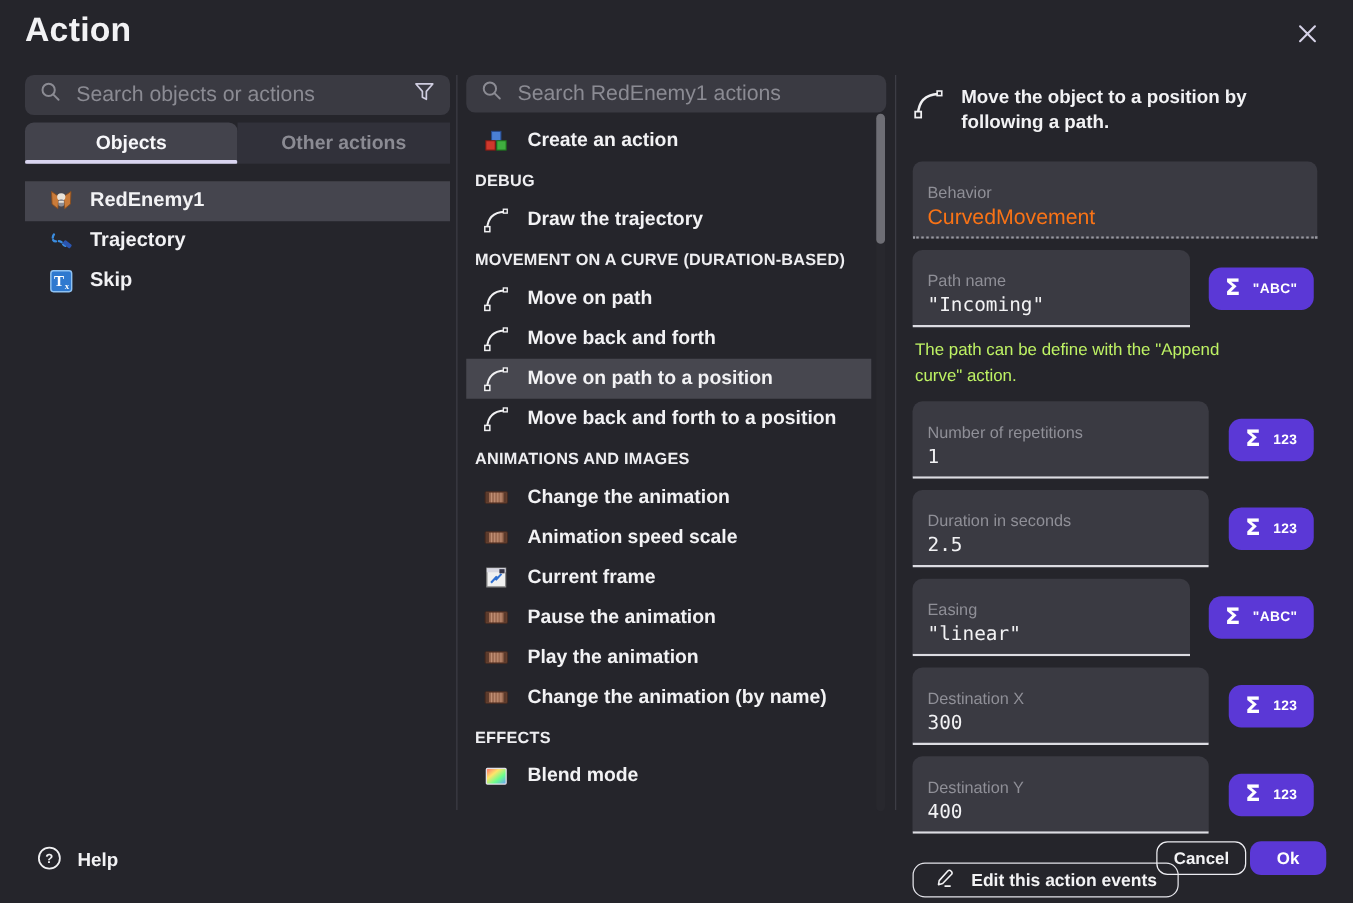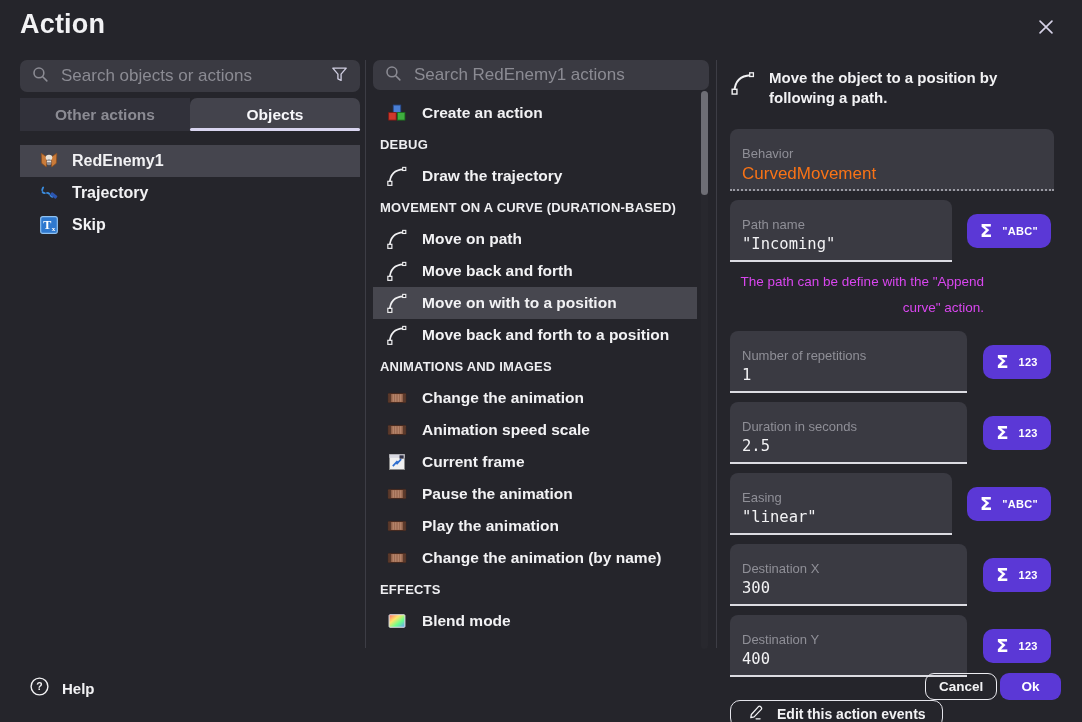--- a/index.html
+++ b/index.html
@@ -55,21 +55,21 @@
   .field.num { width:237px; }
   .field.disabled { border-bottom:2px dotted #9a9aa2; cursor:default; }
   .field-label { font-size:13px; color:#8f8f97; margin-bottom:3px; white-space:nowrap; }
   .field-value { font-size:15.5px; color:#f2f2f4; font-family:"DejaVu Sans Mono", monospace; white-space:pre; line-height:19px; }
   .field.disabled .field-value { color:#f97316; font-family:"Liberation Sans", sans-serif; font-size:17px; }
 
   .sigma-btn { margin-left:auto; margin-right:11px; height:34px; background:#5b38d6; border:none; border-radius:10px; color:#fff; display:flex; align-items:center; justify-content:center; gap:10px; padding:0 13px; min-width:68px; box-sizing:border-box; cursor:pointer; }
   .sigma-btn .sigma { font-size:18px; font-weight:700; line-height:1; font-family:"DejaVu Sans", sans-serif; }
   .sigma-btn .btn-type { font-size:11px; font-weight:700; letter-spacing:0.3px; }
 
-  .helper { font-size:13.5px; color:#d946ef; line-height:26px; margin:-2px 0 10px 2px; width:252px;text-align:right; }
+  .helper { font-size:13.5px; color:#bef264; line-height:21px; margin:-2px 0 10px 2px; width:252px; }
 
   .edit-btn { margin-top:14px; height:28px; display:inline-flex; align-items:center; gap:11px; padding:0 16px; background:transparent; border:1.5px solid #e4e4ea; border-radius:10px; color:#f2f2f4; font-weight:700; font-size:14px; font-family:"Liberation Sans", sans-serif; cursor:pointer; }
 
   
   .footer-help { position:absolute; left:29px; top:676px; display:flex; align-items:center; gap:12px; font-weight:700; font-size:15px; cursor:pointer; }
   .cancel-btn { position:absolute; left:925px; top:673px; height:27px; padding:0 13px; background:transparent; border:1.5px solid #ececf1; border-radius:9px; color:#f2f2f4; font-weight:700; font-size:13.5px; font-family:"Liberation Sans", sans-serif; cursor:pointer; }
   .ok-btn { position:absolute; left:1000px; top:673px; width:61px; height:27px; background:#5b38d6; border:none; border-radius:9px; color:#fff; font-weight:700; font-size:13.5px; font-family:"Liberation Sans", sans-serif; cursor:pointer; }
 </style>
 </head>
 <body>
@@ -89,22 +89,22 @@
     <span><svg viewBox="0 0 24 24" width="19" height="19">
           <circle cx="10" cy="10" r="6.2" fill="none" stroke="#8b8b93" stroke-width="2"></circle>
           <line x1="14.8" y1="14.8" x2="20" y2="20" stroke="#8b8b93" stroke-width="2" stroke-linecap="round"></line>
         </svg></span>
     <span class="ph">Search objects or actions</span>
     <span><svg viewBox="0 0 24 24" width="19" height="19">
           <path d="M3.5 4 H20.5 L14 11.5 V19.5 L10 17.5 V11.5 Z" fill="none" stroke="#cfcde0" stroke-width="1.7" stroke-linejoin="round"></path>
         </svg></span>
   </div>
   <div class="tabs">
+    <div class="tab active">Objects</div>
     <div class="tab">Other actions</div>
-    <div class="tab active">Objects</div>
   </div>
   <div class="object-list" id="object-list">
       <div class="object-row selected">
         <span class="row-icon">
           <svg viewBox="0 0 24 24" width="22" height="22">
             <path d="M3.5 3.5 L10 8 L9 18.5 L4 14.5 Z" fill="#c97b3a" stroke="#8a4e1e" stroke-width="0.8"></path>
             <path d="M20.5 3.5 L14 8 L15 18.5 L20 14.5 Z" fill="#c97b3a" stroke="#8a4e1e" stroke-width="0.8"></path>
             <ellipse cx="12" cy="8.2" rx="3.6" ry="3.1" fill="#e8e3da"></ellipse>
             <rect x="9.4" y="10.2" width="5.2" height="6.4" rx="2.4" fill="#8d8d95"></rect>
             <path d="M9.8 12.5 h4.4" stroke="#e8e3da" stroke-width="1.4"></path>
@@ -186,21 +186,21 @@
         <span>Move back and forth</span>
       </div>
       <div class="action-row selected">
         <span class="row-icon">
           <svg viewBox="0 0 24 24" width="22" height="22">
             <path d="M4 20 C4.5 10 10 5.2 19 4.8" fill="none" stroke="#f0f0f2" stroke-width="1.8"></path>
             <rect x="2" y="17.8" width="4.4" height="4.4" fill="#25252b" stroke="#f0f0f2" stroke-width="1.3"></rect>
             <rect x="18.2" y="2.6" width="3.4" height="3.4" fill="#25252b" stroke="#f0f0f2" stroke-width="1.2"></rect>
           </svg>
         </span>
-        <span>Move on with to a position</span>
+        <span>Move on path to a position</span>
       </div>
       <div class="action-row">
         <span class="row-icon">
           <svg viewBox="0 0 24 24" width="22" height="22">
             <path d="M4 20 C4.5 10 10 5.2 19 4.8" fill="none" stroke="#f0f0f2" stroke-width="1.8"></path>
             <rect x="2" y="17.8" width="4.4" height="4.4" fill="#25252b" stroke="#f0f0f2" stroke-width="1.3"></rect>
             <rect x="18.2" y="2.6" width="3.4" height="3.4" fill="#25252b" stroke="#f0f0f2" stroke-width="1.2"></rect>
           </svg>
         </span>
         <span>Move back and forth to a position</span>

